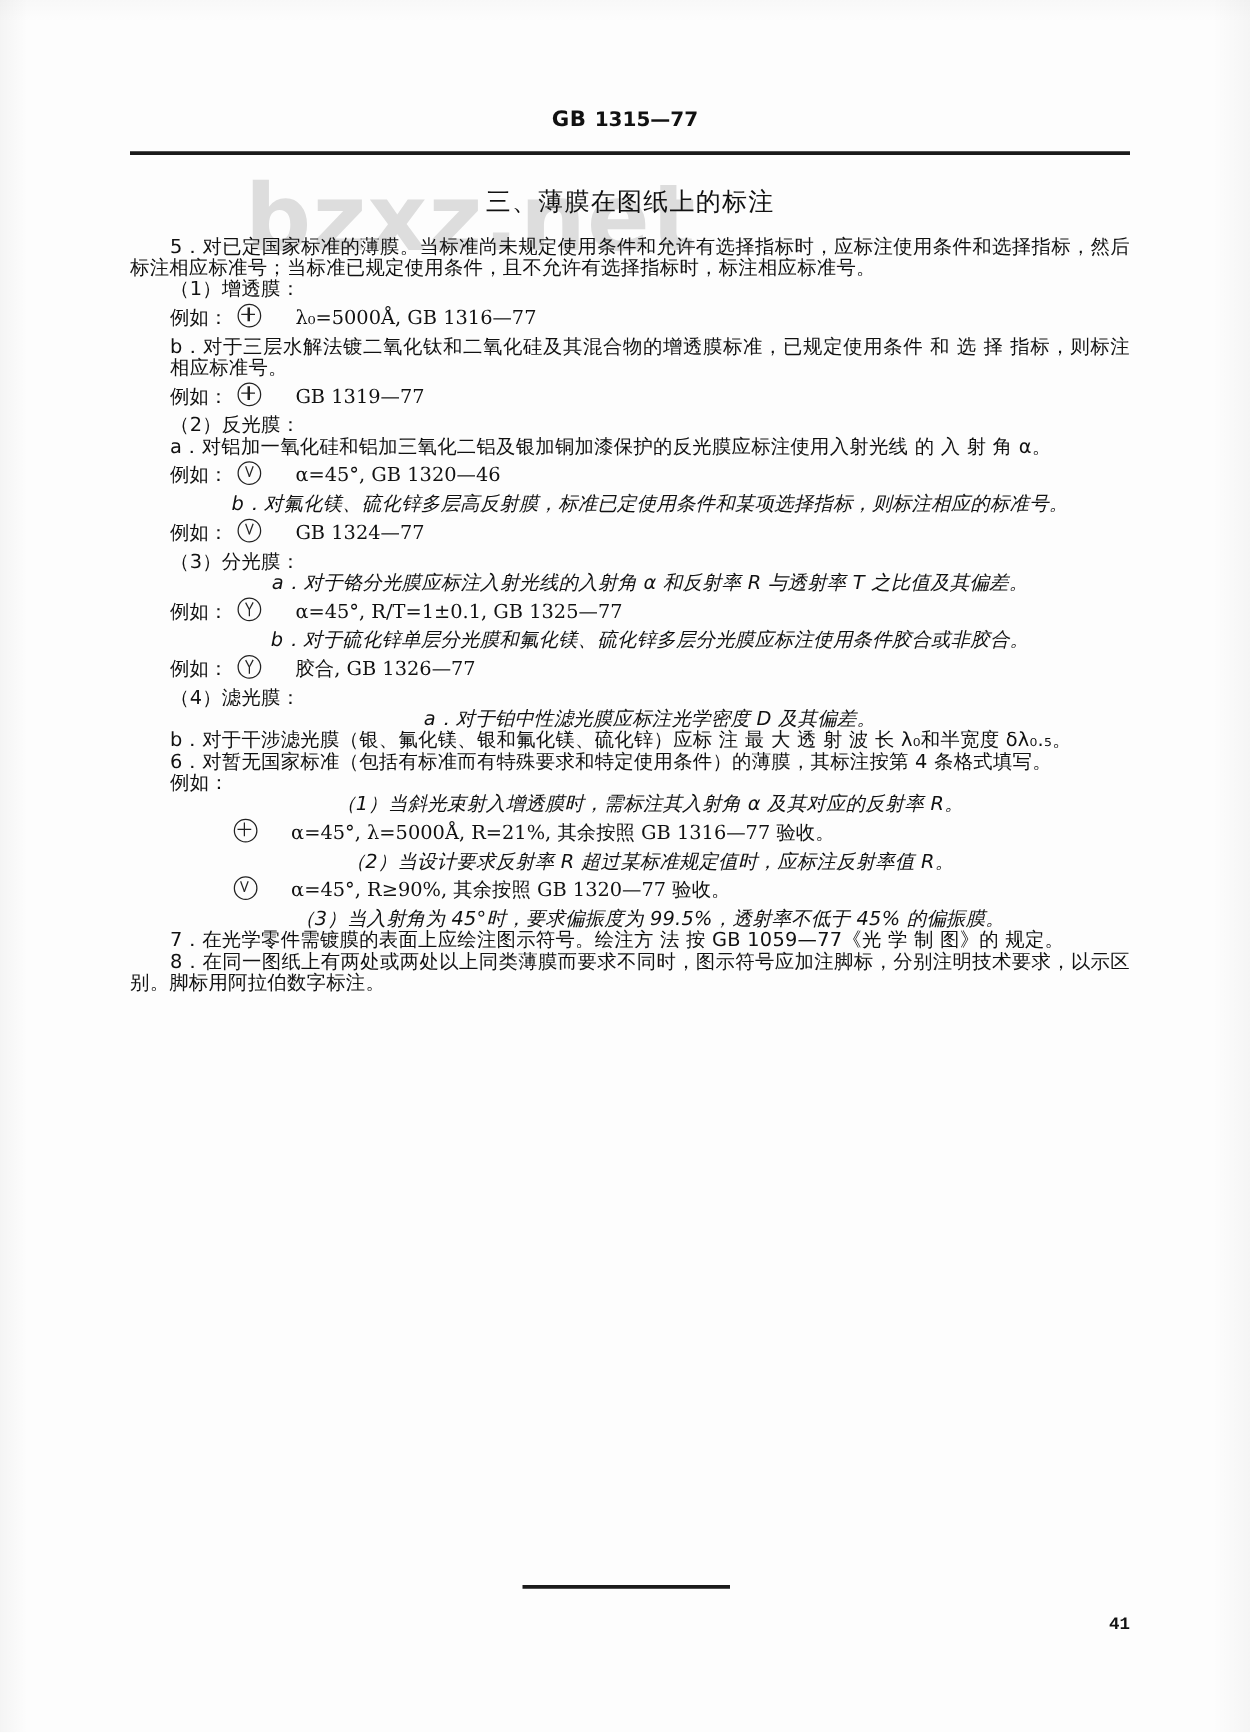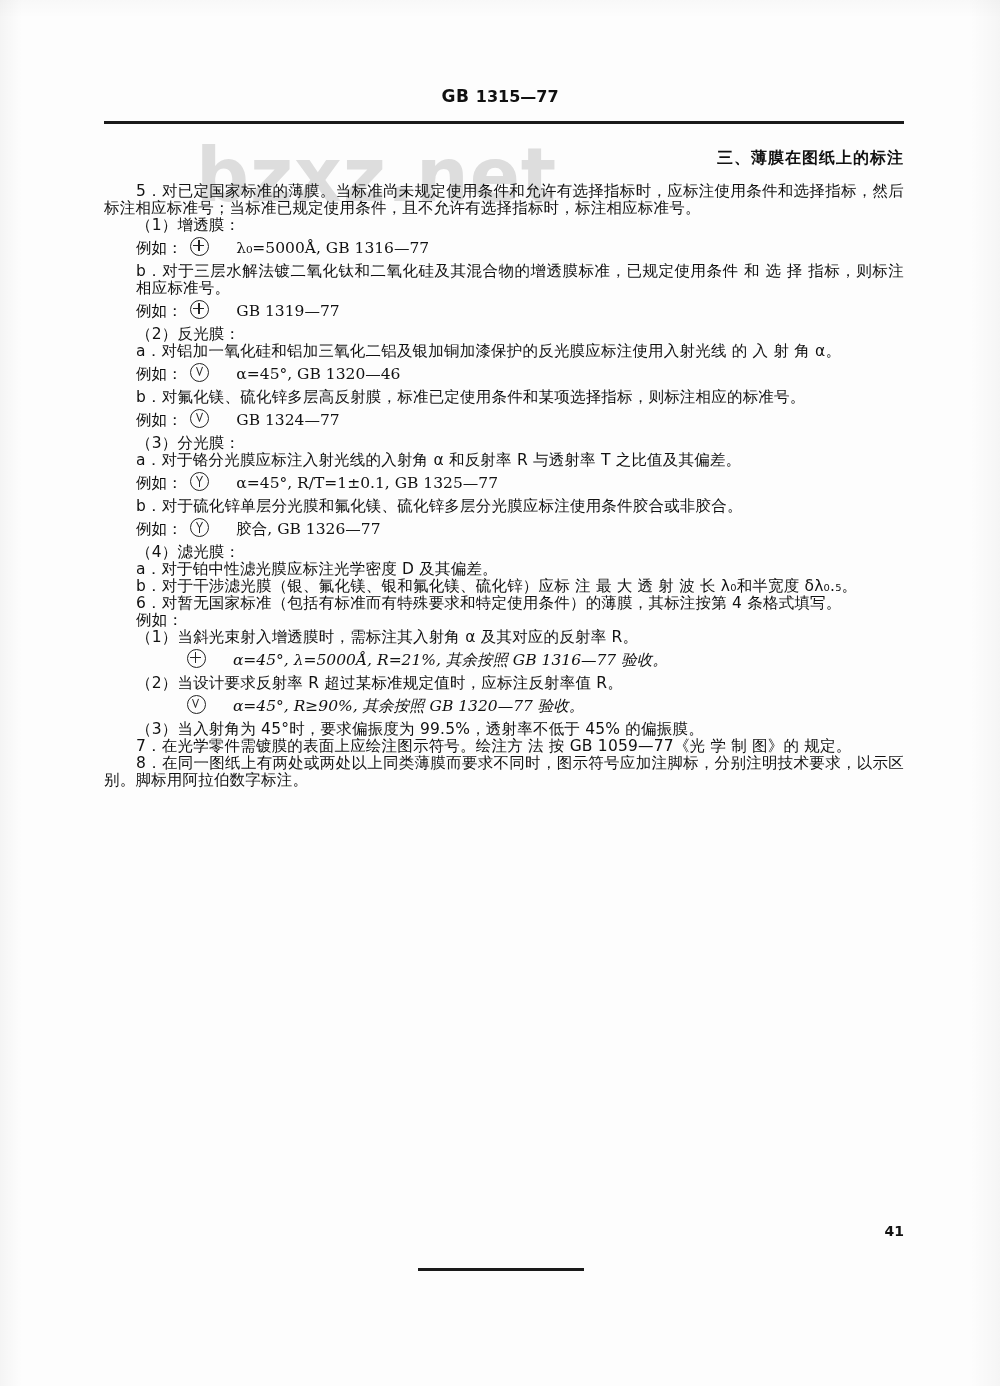--- a/index.html
+++ b/index.html
@@ -71,38 +71,38 @@
 
   
   .body {
     position: absolute;
     left: 104px;
     top: 148px;
     width: 800px;
     z-index: 1;
   }
   .sect-title {
-    text-align: right;
-    font-size: 16px;
-    font-weight: 700;
+    text-align: center;
+    font-size: 20px;
+    font-weight: 400;
     letter-spacing: 1px;
     margin: 0 0 14px 0;
   }
 
   .para {
     font-size: 15.5px;
     line-height: 17px;
     margin: 0;
     text-align: justify;
     text-justify: inter-ideograph;
     letter-spacing: 0.2px;
   }
   .para.ind1 { text-indent: 32px; }
   .para.ind2 { padding-left: 32px; text-indent: 0; }
-  .para.noj  { text-align: left; }
+  .para.noj  { text-align: center; font-style: italic; }
   .lat { font-family: "DejaVu Serif", "Liberation Serif", serif; }
 
   
   .sym {
     display: inline-block;
     width: 17px;
     height: 17px;
     border: 1.4px solid #222;
     border-radius: 50%;
     position: relative;
@@ -140,40 +140,41 @@
     position: absolute; left: 7.2px; top: 7.5px; width: 1.3px; height: 6px; background: #222;
     display: block;
   }
 
   .exline {
     font-size: 15.5px;
     line-height: 29px;
     padding-left: 32px;
     white-space: nowrap;
   }
-  .exline.deep { padding-left: 80px; font-style: italic; }
+  .exline.deep { padding-left: 80px; }
   .exline .gap { display: inline-block; width: 14px; }
 
   
   .foot-rule {
     position: absolute;
     left: 418px;
     top: 1268px;
     width: 166px;
     height: 3px;
     background: #1a1a1a;
     z-index: 2;
   }
   .page-num {
     position: absolute;
     right: 96px;
-    top: 1223px;
+    top: 1292px;
     font-size: 14px;
     font-weight: 700;
     z-index: 2;
+    font-family: Liberation Mono, monospace;
   }
 </style>
 </head>
 <body>
 
 <div class="page">
 
   <div class="watermark">bzxz.net</div>
 
   <div class="std-header">

